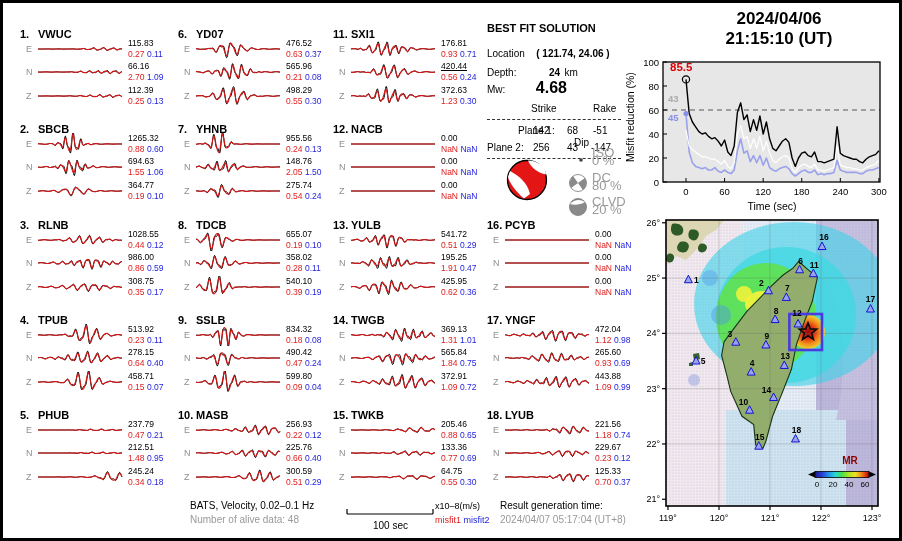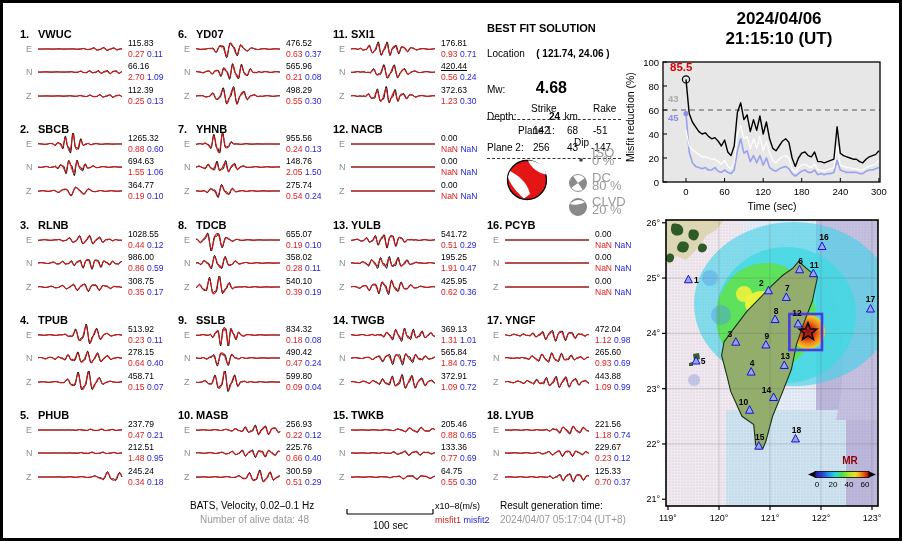--- a/index.html
+++ b/index.html
@@ -463,21 +463,21 @@
         <div class="mis" style="left: 108px; top: 68px;"><span class="m1">0.70</span><span> </span><span class="m2">0.37</span></div>
       </div>
     </div>
 
   <div class="abs" style="left:484px;top:16px;width:150px;height:200px;">
     <div class="abs" style="left:0;top:3px;font-size:11px;font-weight:bold;">BEST FIT SOLUTION</div>
     <div class="abs" style="left:0;top:24px;width:150px;">
       <span class="sol-label">Location</span>
       <span class="sol-label sol-val" style="margin-left:7px;">( 121.74,  24.06 )</span>
     </div>
-    <div class="abs" style="left:0;top:43px;width:150px;margin-top:44px;">
+    <div class="abs" style="left:0;top:43px;width:150px;">
       <span class="sol-label">Depth:</span>
       <span class="sol-label sol-val" style="margin-left:28px;">24</span>
       <span class="sol-label">km</span>
     </div>
     <div class="abs" style="left:0;top:60px;width:150px;">
       <span class="sol-label">Mw:</span>
       <span style="margin-left:26px;font-size:16px;font-weight:bold;">4.68</span>
     </div>
 
     <div class="abs" style="left:0;top:84px;width:150px;font-size:10px;">
@@ -729,21 +729,21 @@
         <line x1="140" x2="140" y1="291" y2="295" stroke="#000" stroke-width="1.2"></line>
         <text x="140" y="306" font-size="9" text-anchor="middle" fill="#000">121°</text>
         <line x1="191" x2="191" y1="291" y2="295" stroke="#000" stroke-width="1.2"></line>
         <text x="191" y="306" font-size="9" text-anchor="middle" fill="#000">122°</text>
         <line x1="242" x2="242" y1="291" y2="295" stroke="#000" stroke-width="1.2"></line>
         <text x="242" y="306" font-size="9" text-anchor="middle" fill="#000">123°</text>
       </g>
   </svg>
 
   <div class="ftr" style="left:187px;top:497px;color:#000;">BATS, Velocity, 0.02–0.1 Hz</div>
-  <div class="ftr gray" style="left:187px;top:511px;margin-left:10px;">Number of alive data: 48</div>
+  <div class="ftr gray" style="left:187px;top:511px;">Number of alive data: 48</div>
 
   <svg class="abs" style="left:340px;top:503px;" width="95" height="14" viewBox="0 0 95 14">
     <line x1="4" y1="8" x2="90" y2="8" stroke="#000" stroke-width="1.2"></line>
     <line x1="4" y1="3" x2="4" y2="8" stroke="#000" stroke-width="1.2"></line>
     <line x1="90" y1="3" x2="90" y2="8" stroke="#000" stroke-width="1.2"></line>
   </svg>
   <div class="ftr" style="left:340px;top:517px;width:95px;text-align:center;color:#000;">100 sec</div>
 
   <div class="ftr small9" style="left:432px;top:498px;color:#000;">x10–8(m/s)</div>
   <div class="ftr small9" style="left:432px;top:512px;">

